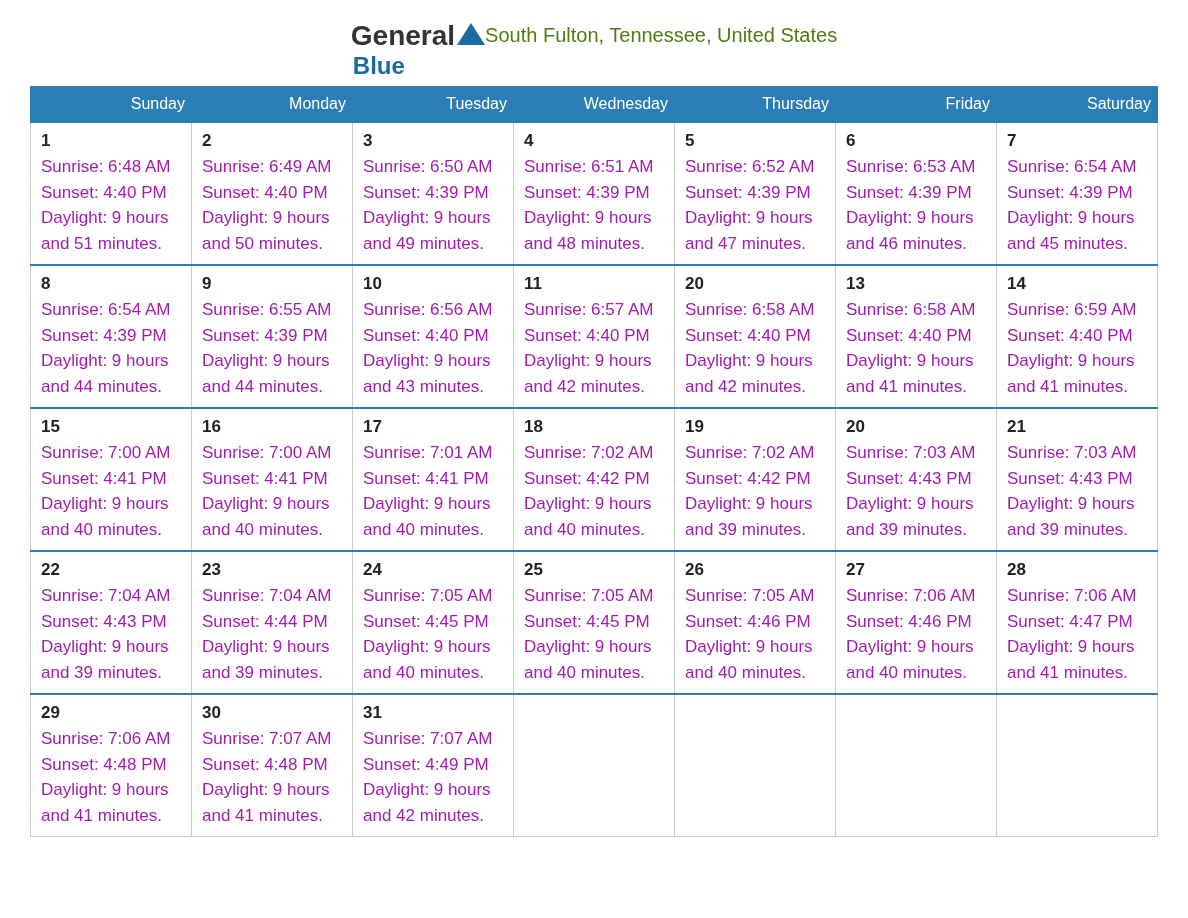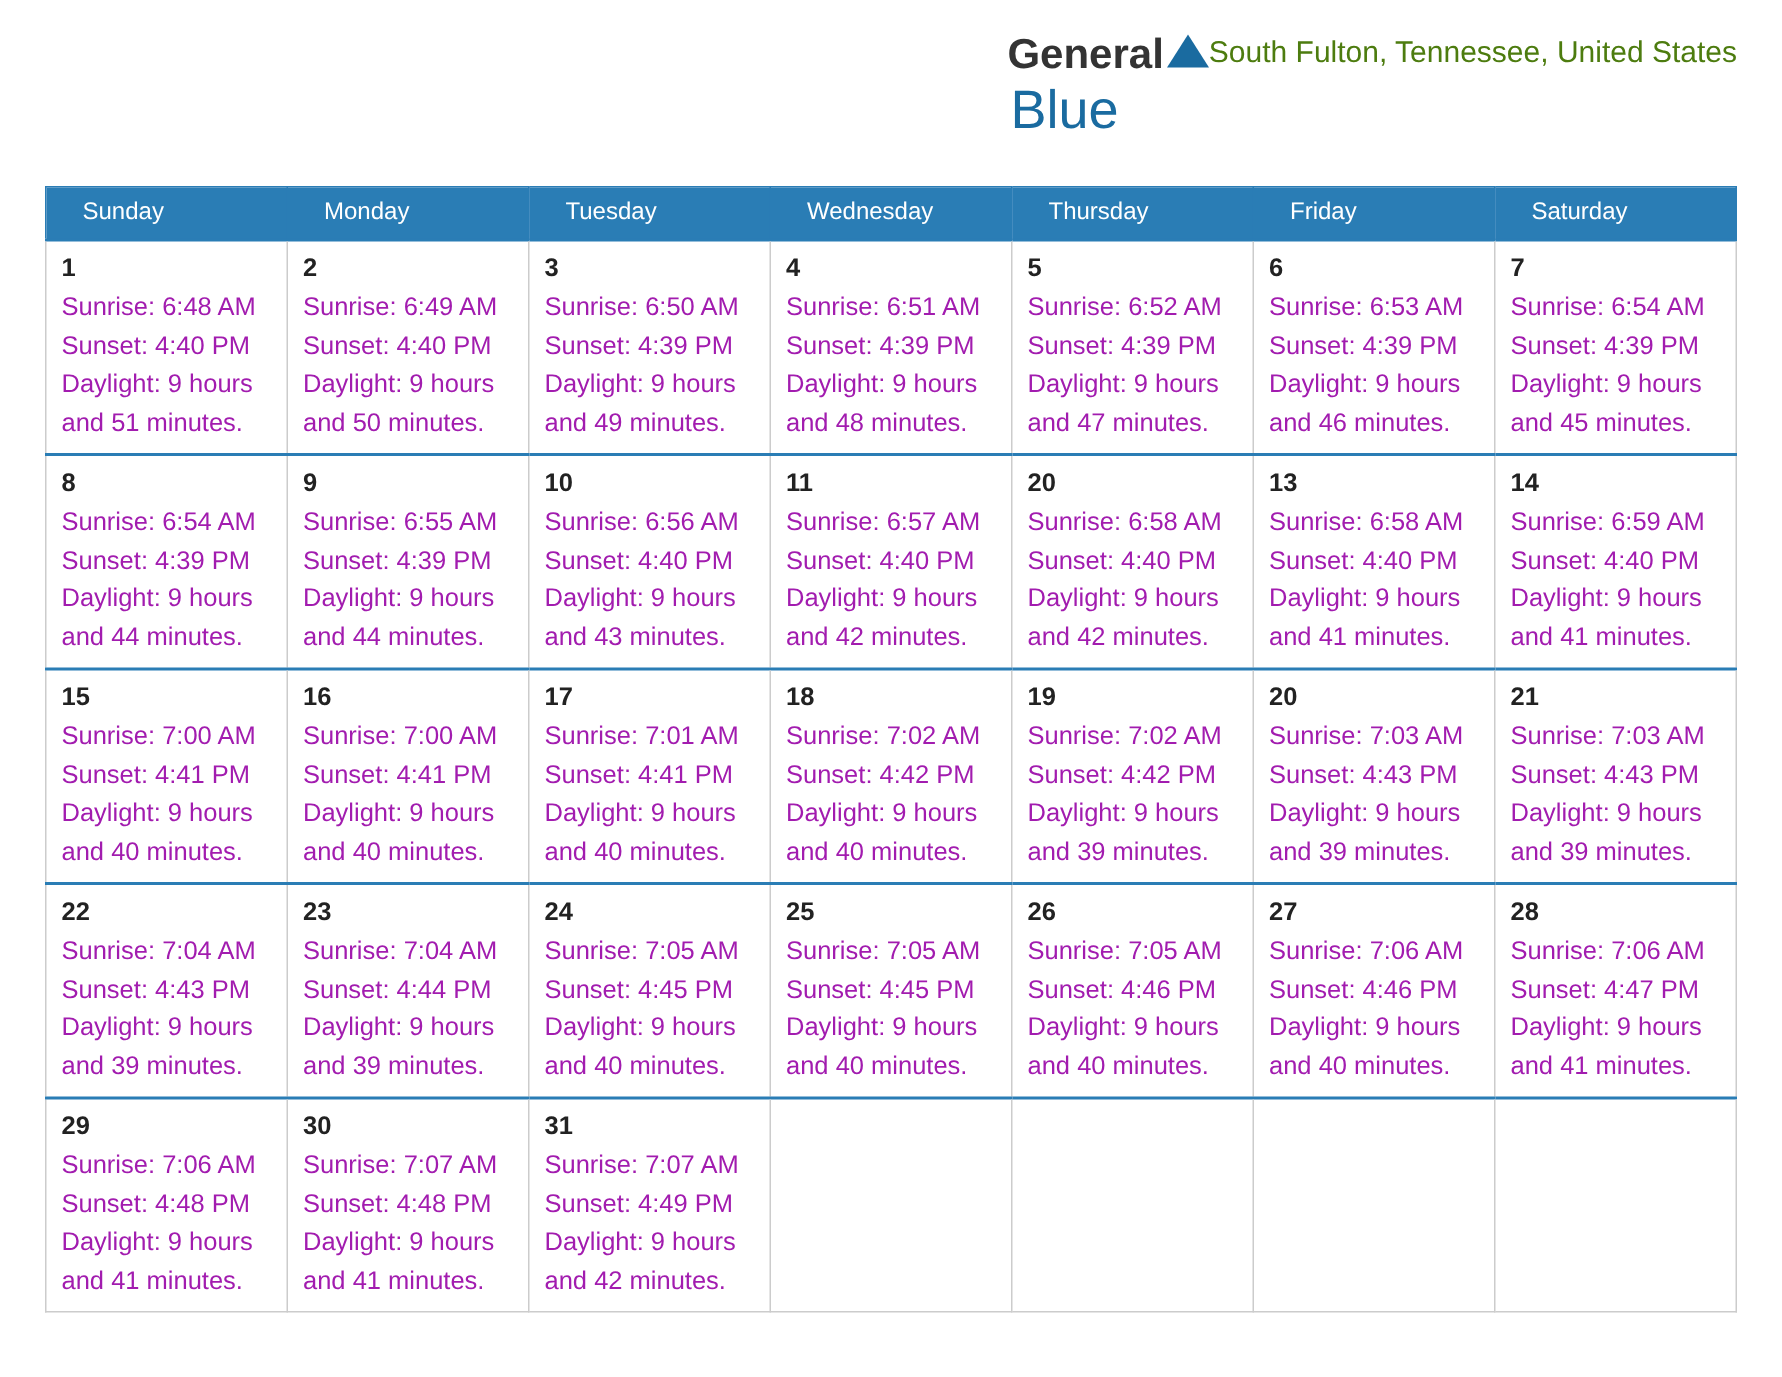--- a/index.html
+++ b/index.html
@@ -5,23 +5,23 @@
     * { margin: 0; padding: 0; box-sizing: border-box; }
     body {
       font-family: Arial, sans-serif;
       background: #ffffff;
       width: 1188px;
       min-height: 918px;
       padding: 20px 30px;
     }
     .header {
       display: flex;
-      justify-content: flex-end;
+      justify-content: center;
       align-items: flex-start;
-      margin-bottom: 30px;
+      margin-bottom: 6px;
     }
     .logo {
       display: flex;
       flex-direction: column;
       align-items: flex-start;
     }
     .logo-top {
       display: flex;
       align-items: center;
     }
@@ -33,22 +33,22 @@
     .logo-triangle {
       width: 0;
       height: 0;
       border-left: 14px solid transparent;
       border-right: 14px solid transparent;
       border-bottom: 22px solid #1a6ba0;
       margin-left: 2px;
       margin-top: -4px;
     }
     .logo-text-blue {
-      font-size: 36px;
-      font-weight: normal;
+      font-size: 24px;
+      font-weight: bold;
       color: #1a6ba0;
       margin-left: 2px;
     }
     .header-right {
       text-align: right;
     }
     .calendar-title {
       font-size: 52px;
       font-weight: normal;
       color: #222222;
@@ -62,22 +62,22 @@
     .calendar-table {
       width: 100%;
       border-collapse: collapse;
       border: 1px solid #999;
     }
     .calendar-table th {
       background-color: #2a7db5;
       color: #ffffff;
       font-size: 16px;
       font-weight: normal;
-      padding: 8px 24px;
-      text-align: left;
+      padding: 8px 6px;
+      text-align: right;
       border: 1px solid #2a7db5;
     }
     .calendar-table td {
       vertical-align: top;
       padding: 8px 10px;
       border: 1px solid #cccccc;
       width: 14.28%;
       min-height: 90px;
       background: #ffffff;
     }

